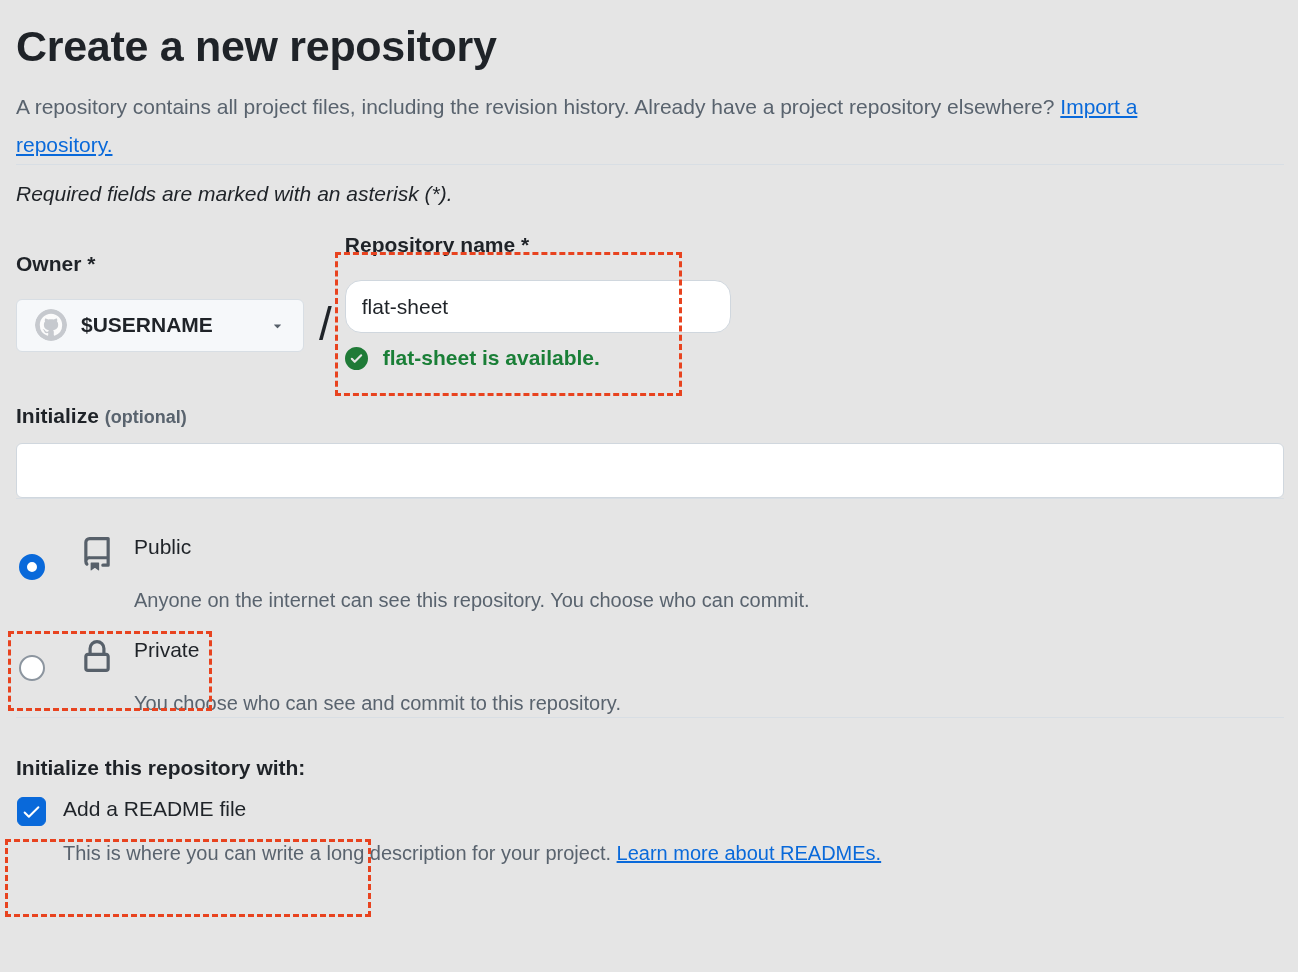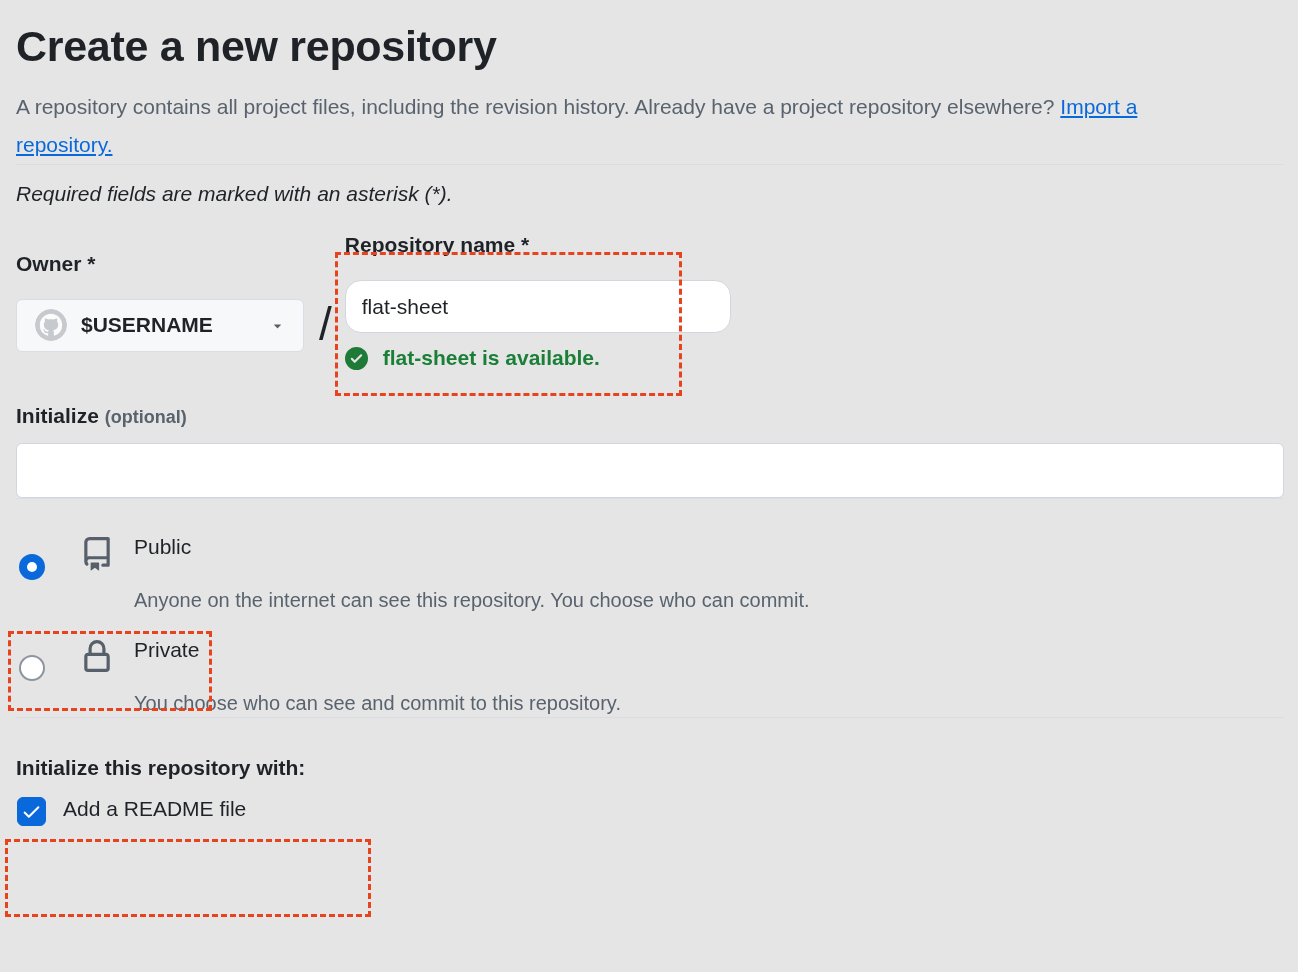--- a/index.html
+++ b/index.html
@@ -185,18 +185,19 @@
 
   <div class="readme-row">
     <span class="checkbox is-checked" role="checkbox" aria-checked="true">
       <svg width="21" height="21" viewBox="0 0 16 16" aria-hidden="true">
         <path fill="#ffffff" d="M13.78 4.22a.75.75 0 0 1 0 1.06l-7.25 7.25a.75.75 0 0 1-1.06 0L2.22 9.28a.751.751 0 0 1 .018-1.042.751.751 0 0 1 1.042-.018L6 10.94l6.72-6.72a.75.75 0 0 1 1.06 0Z"></path>
       </svg>
     </span>
     <span class="readme-label">Add a README file</span>
   </div>
 
+  <p class="readme-help"><span>This is where you can write a long description for your project. </span><a class="link">Learn more about READMEs.</a></p>
 
   <div class="annotation annotation-repo"></div>
   <div class="annotation annotation-public"></div>
   <div class="annotation annotation-init"></div>
 
 </div>
 
 </body></html>

